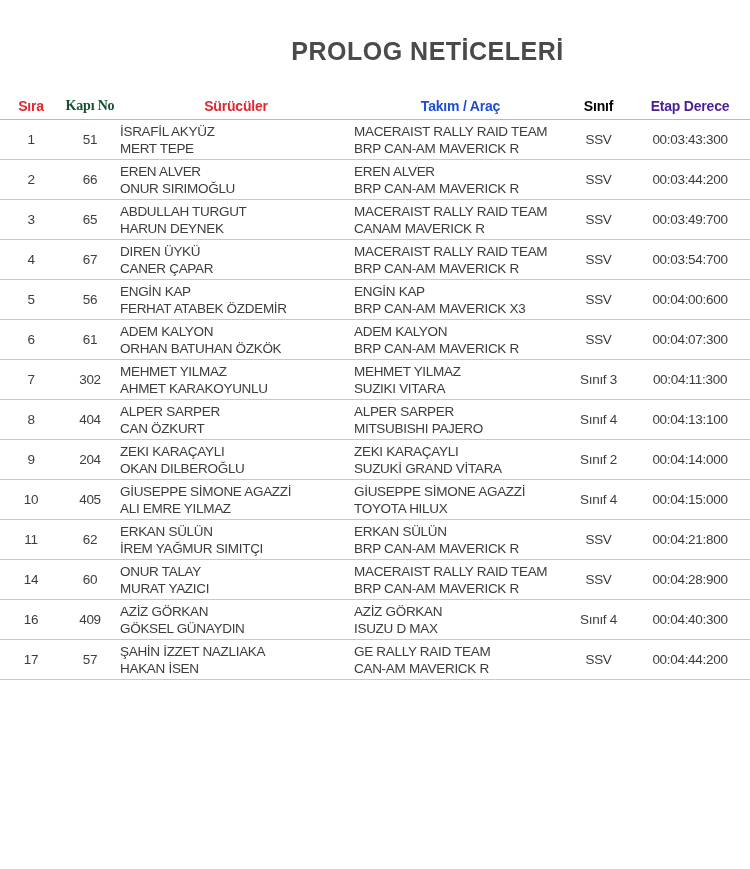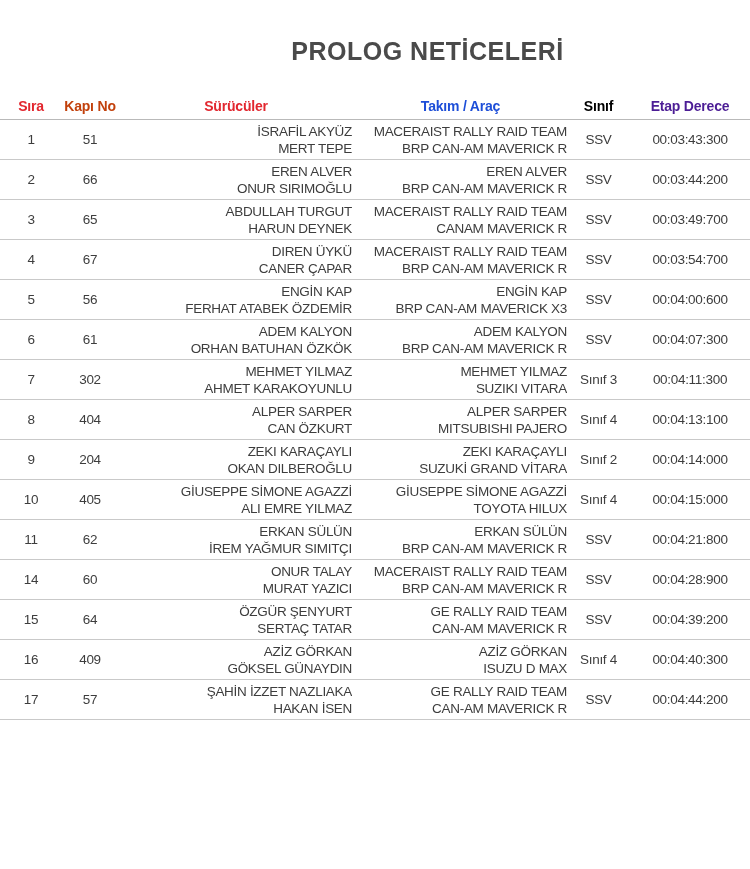--- a/index.html
+++ b/index.html
@@ -66,21 +66,21 @@
     height: 39px;
     padding: 0;
     font-size: 13.5px;
     letter-spacing: -0.3px;
     color: #3d3d3d;
     vertical-align: middle;
     white-space: nowrap;
     overflow: hidden;
   }
   td.ac { text-align: center; }
-  td.al { text-align: right; padding-left: 2px; }
+  td.al { text-align: left; padding-left: 2px; }
   .two-line div { line-height: 17px; }
 </style>
 </head>
 <body>
 
 <div>
 
 
   <div class="section-title">PROLOG NETİCELERİ</div>
 
@@ -89,21 +89,21 @@
       <col class="c-rank">
         <col class="c-door">
         <col class="c-driver">
       <col class="c-team">
         <col class="c-class">
         <col class="c-time">
     </colgroup>
     <thead>
       <tr>
         <th class="ac accent" style="color: rgb(226, 38, 46);">Sıra</th>
-        <th class="ac accent" style="color: #c2410c;">Kapı No</th>
+        <th class="ac accent" style="color: #14532d; font-family: Liberation Serif, serif;">Kapı No</th>
         <th class="al accent" style="color: rgb(226, 38, 46);">Sürücüler</th>
         <th class="al accent" style="color: #1d4ed8;">Takım / Araç</th>
         <th class="ac accent" style="color: #000000;">Sınıf</th>
         <th class="ac accent" style="color: #4c1d95;">Etap Derece</th>
       </tr>
     </thead>
     <tbody>
   <tr>
     <td class="ac">1</td>
     <td class="ac">51</td>
@@ -279,60 +279,46 @@
       <div>MURAT YAZICI</div>
     </td>
     <td class="al two-line">
       <div>MACERAIST RALLY RAID TEAM</div>
       <div>BRP CAN-AM MAVERICK R</div>
     </td>
     <td class="ac">SSV</td>
     <td class="ac">00:04:28:900</td>
   </tr>
 
-  <tr>
-    <td class="ac">15</td>
-    <td class="ac">64</td>
-    <td class="al two-line">
-      <div>ÖZGÜR ŞENYURT</div>
-      <div>SERTAÇ TATAR</div>
+
+  <tr>
+    <td class="ac">16</td>
+    <td class="ac">409</td>
+    <td class="al two-line">
+      <div>AZİZ GÖRKAN</div>
+      <div>GÖKSEL GÜNAYDIN</div>
+    </td>
+    <td class="al two-line">
+      <div>AZİZ GÖRKAN</div>
+      <div>ISUZU D MAX</div>
+    </td>
+    <td class="ac">Sınıf 4</td>
+    <td class="ac">00:04:40:300</td>
+  </tr>
+
+  <tr>
+    <td class="ac">17</td>
+    <td class="ac">57</td>
+    <td class="al two-line">
+      <div>ŞAHİN İZZET NAZLIAKA</div>
+      <div>HAKAN İSEN</div>
     </td>
     <td class="al two-line">
       <div>GE RALLY RAID TEAM</div>
       <div>CAN-AM MAVERICK R</div>
     </td>
     <td class="ac">SSV</td>
-    <td class="ac">00:04:39:200</td>
-  </tr>
-
-  <tr>
-    <td class="ac">16</td>
-    <td class="ac">409</td>
-    <td class="al two-line">
-      <div>AZİZ GÖRKAN</div>
-      <div>GÖKSEL GÜNAYDIN</div>
-    </td>
-    <td class="al two-line">
-      <div>AZİZ GÖRKAN</div>
-      <div>ISUZU D MAX</div>
-    </td>
-    <td class="ac">Sınıf 4</td>
-    <td class="ac">00:04:40:300</td>
-  </tr>
-
-  <tr>
-    <td class="ac">17</td>
-    <td class="ac">57</td>
-    <td class="al two-line">
-      <div>ŞAHİN İZZET NAZLIAKA</div>
-      <div>HAKAN İSEN</div>
-    </td>
-    <td class="al two-line">
-      <div>GE RALLY RAID TEAM</div>
-      <div>CAN-AM MAVERICK R</div>
-    </td>
-    <td class="ac">SSV</td>
     <td class="ac">00:04:44:200</td>
   </tr>
 </tbody>
   </table>
 
 </div>
 
 </body></html>

